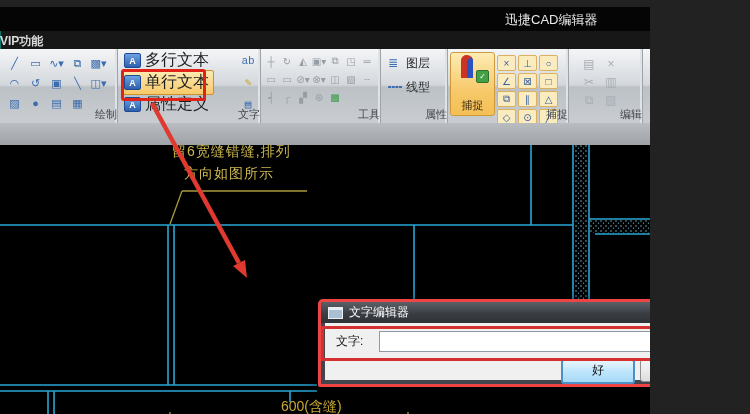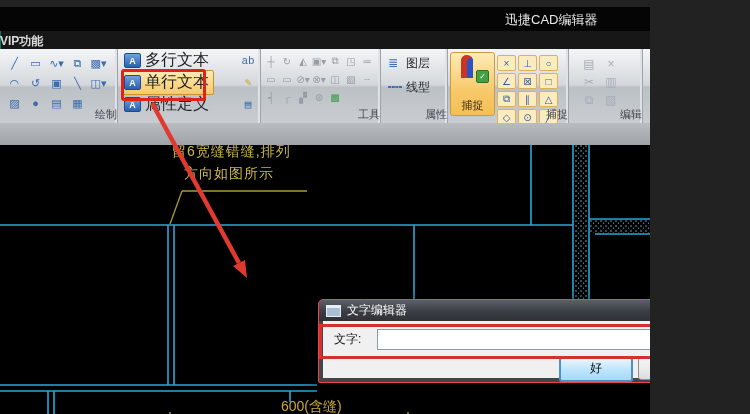--- a/index.html
+++ b/index.html
@@ -71,21 +71,21 @@
   .note1{left:172px;top:-2px;}
   .note2{left:184px;top:20px;}
   .dimtext{position:absolute;left:281px;top:253px;color:#c9a832;font-size:14px;white-space:nowrap;}
 
   
   .anno{position:absolute;left:0;top:0;width:750px;height:414px;pointer-events:none;z-index:60;}
   .redbox{position:absolute;left:121px;top:62px;width:79px;height:26px;border:3px solid #e02318;border-radius:3px;}
 
   
   .dialog{position:absolute;left:318px;top:292px;width:389px;height:82px;z-index:100;
-          background:#42464c;border:1px solid #ef4444;border-radius:5px 5px 2px 2px;
+          background:#42464c;border:3px solid #ef4444;border-radius:5px 5px 2px 2px;
           box-shadow:0 4px 14px rgba(0,0,0,.65);}
   .dlg-title{position:absolute;left:0;top:0;right:0;height:21px;display:flex;align-items:center;
              padding-left:7px;background:linear-gradient(#5c6168,#3a3e44 55%,#2e3136);
              border-radius:4px 4px 0 0;color:#fff;font-size:12px;}
   .dlg-ico{width:13px;height:10px;background:#a9bfd2;border:1px solid #e8eef3;margin-right:6px;
            box-shadow:inset 0 2px 0 #e8eef3;}
   .dlg-close{position:absolute;top:1px;right:6px;width:33px;height:16px;
              background:linear-gradient(#efa9a0,#d04a3c 45%,#b02418);border:1px solid #641310;
              border-radius:0 0 4px 4px;color:#fff;font-size:11px;font-weight:bold;text-align:center;
              line-height:15px;cursor:pointer;}
@@ -151,20 +151,21 @@
         </span>
         <span class="sideic pen">✎</span>
       </div>
       <div class="trow">
         <span class="btnpart">
           <span class="aicon">A</span>
           <span class="tlabel">属性定义</span>
         </span>
         <span class="sideic">▤</span>
       </div>
+      <div class="rlabel">文字</div>
     </div>
 
     <div class="rgroup g-tools">
       <div class="icgrid">
           <span class="ic">┼</span>
           <span class="ic">↻</span>
           <span class="ic">◭</span>
           <span class="ic">▣▾</span>
           <span class="ic">⧉</span>
           <span class="ic">◳</span>

